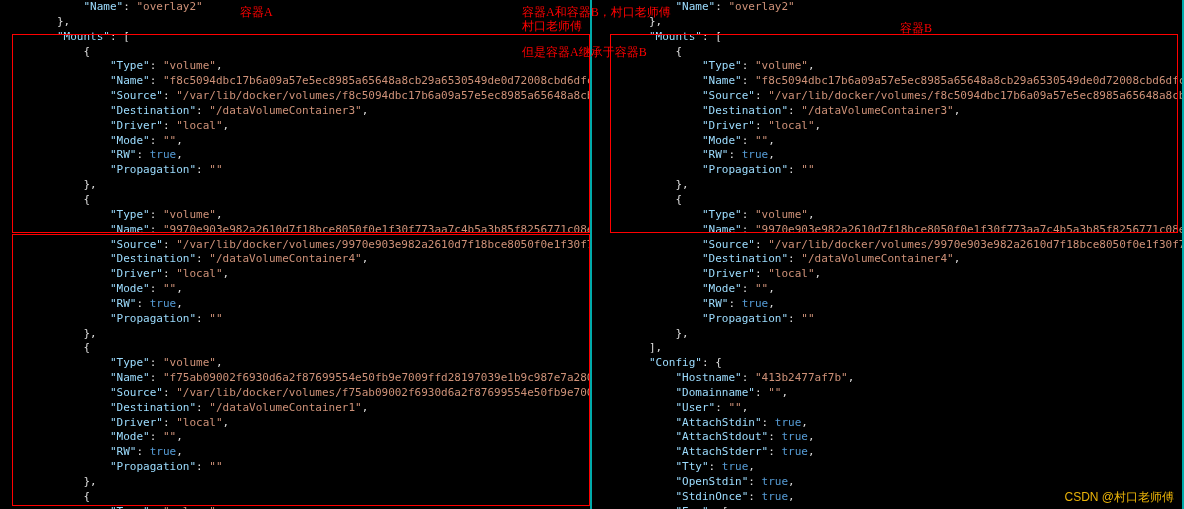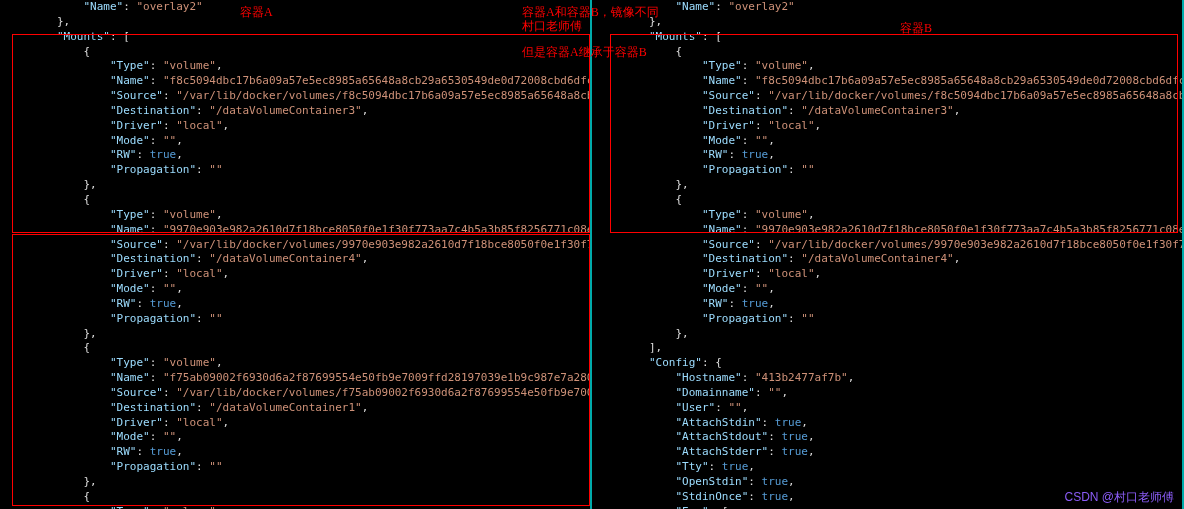--- a/index.html
+++ b/index.html
@@ -1,21 +1,21 @@
 <!DOCTYPE html>
 <html><head>
 <meta charset="utf-8">
 <style>
   html,body{margin:0;padding:0;background:#000;font-family:Consolas,Menlo,monospace;font-size:11px;color:#ddd;line-height:1.35;overflow:hidden}
   .wrap{display:flex;width:1184px;height:509px;position:relative;box-sizing:border-box;background:#000}
   .pane{flex:0 0 592px;height:509px;box-sizing:border-box;padding:0 4px;white-space:pre;overflow:hidden;border-right:2px solid #0aa}
   .pane:last-child{border-right:0}
   .ov{position:absolute;border:1px solid #f00;pointer-events:none}
   .txt{position:absolute;color:#f00;font-family:Liberation Serif, serif;font-size:12px;pointer-events:none}
-  .wm{position:absolute;right:10px;bottom:4px;color:#8b5cf6;font-family:Arial,sans-serif;font-size:12px}
+  .wm{position:absolute;right:10px;bottom:4px;color:#eab308;font-family:Arial,sans-serif;font-size:12px}
   .k{color:#9cdcfe}
   .s{color:#ce9178}
   .b{color:#569cd6}
   .p{color:#ddd}
 </style>
 </head>
 <body>
 
 <div class="wrap">
   <div class="pane" id="paneL">            <span class="k">"Name"</span>: <span class="s">"overlay2"</span>
@@ -105,18 +105,18 @@
                 ,
             
 </div>
 
   <div class="ov" style="left:12px;top:34px;width:576px;height:197px"></div>
   <div class="ov" style="left:12px;top:234px;width:576px;height:270px"></div>
   <div class="ov" style="left:610px;top:34px;width:566px;height:197px"></div>
 
   <div class="txt" style="left:240px;top:4px">容器A</div>
   <div class="txt" style="left:900px;top:20px">容器B</div>
-  <div class="txt" style="left:522px;top:4px">容器A和容器B，镜像不同</div>
+  <div class="txt" style="left:522px;top:4px">容器A和容器B，村口老师傅</div>
   <div class="txt" style="left:522px;top:18px">村口老师傅</div>
   <div class="txt" style="left:522px;top:44px">但是容器A继承于容器B</div>
 
   <div class="wm">CSDN @村口老师傅</div>
 </div>
 
 </body></html>

